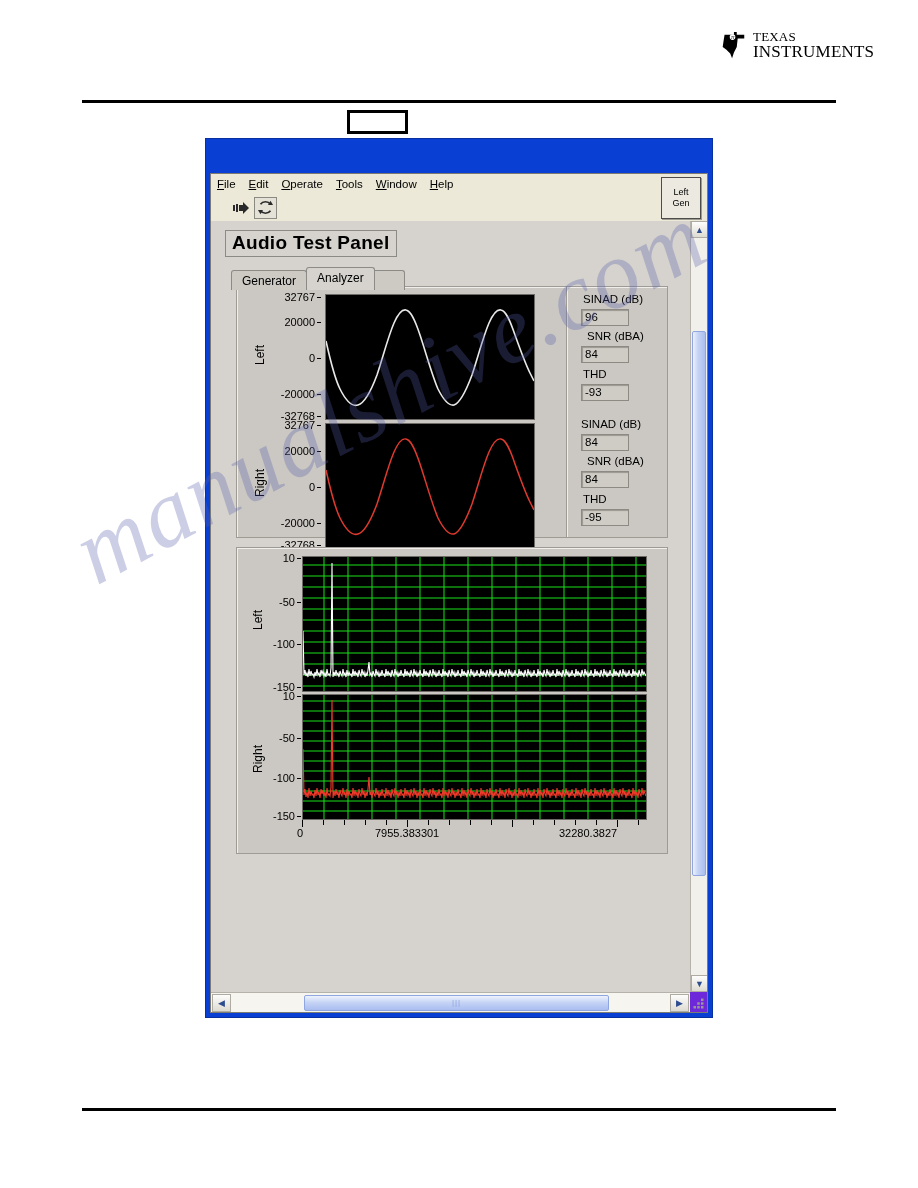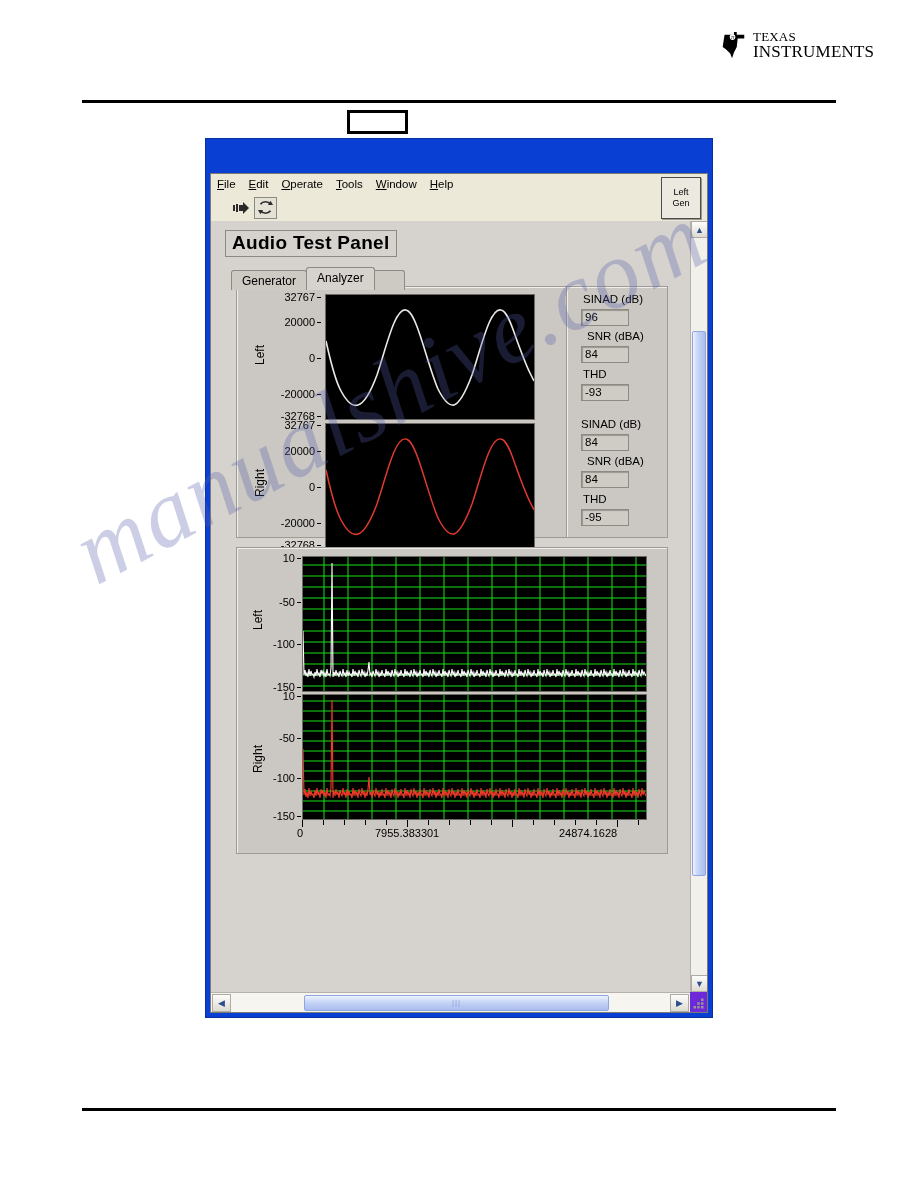--- a/index.html
+++ b/index.html
@@ -664,21 +664,21 @@
               <i style="left:236px"></i>
             <i style="left:257px"></i>
               <i style="left:278px"></i>
               <i style="left:299px"></i>
             <i class="maj" style="left:320px"></i>
               <i style="left:341px"></i>
           </div>
           <div class="x-labels">
             <span style="left:0px">0</span>
             <span style="left:78px">7955.383301</span>
-            <span style="left:262px">24874.1628</span>
+            <span style="left:262px">32280.3827</span>
           </div>
         </div>
       </div>
     </div>
 
     <div class="vscroll">
       <div class="sb-btn">▲</div>
       <div class="sb-thumb-v"></div>
       <div class="sb-btn" style="position:absolute;bottom:0;left:0;">▼</div>
     </div>

